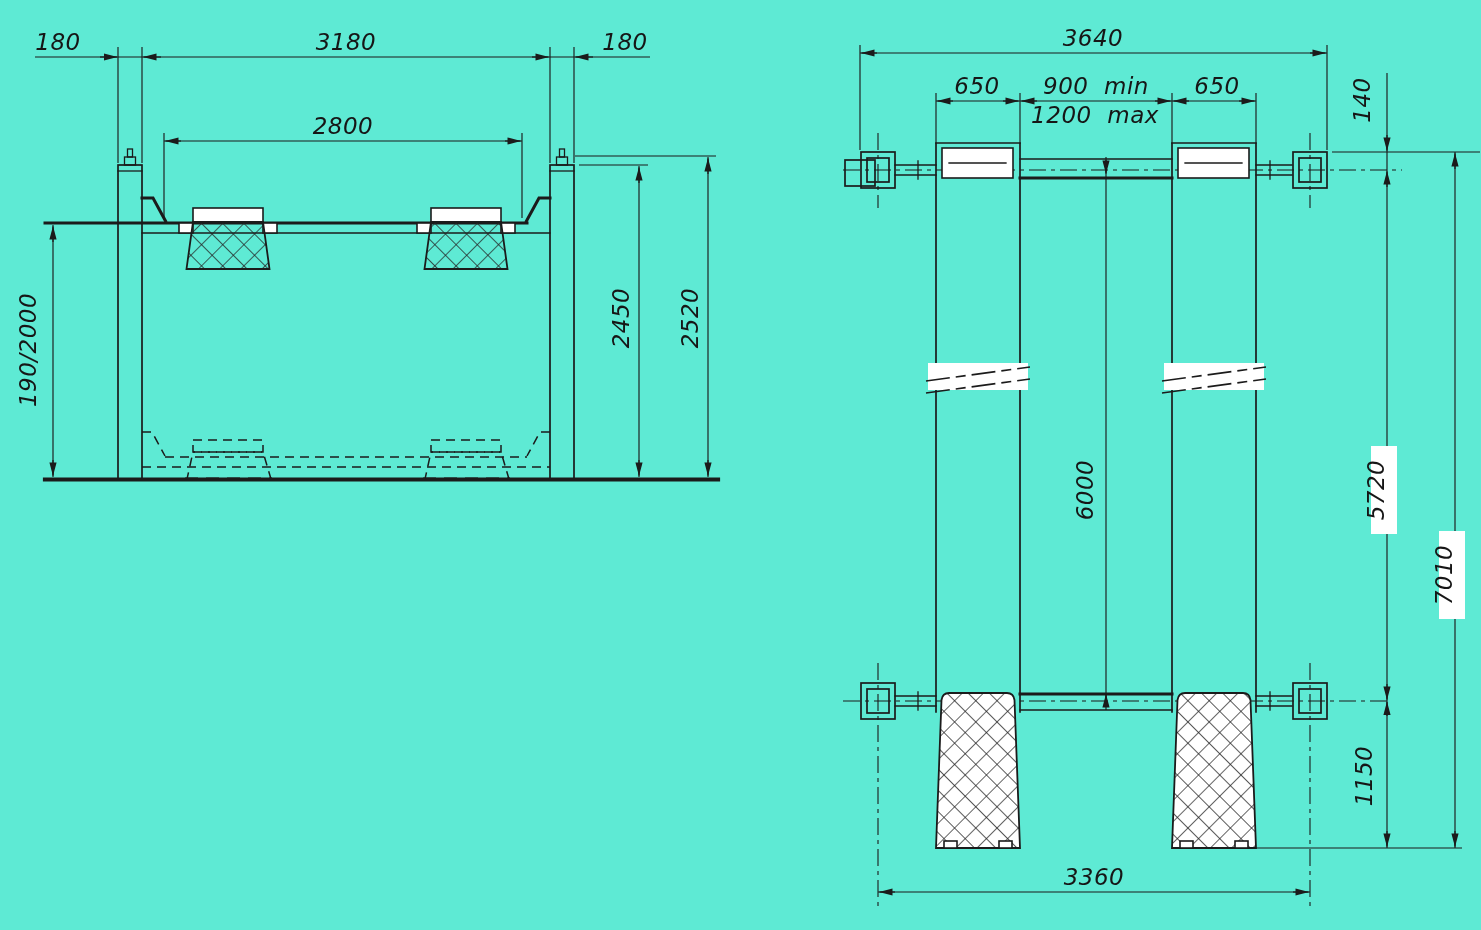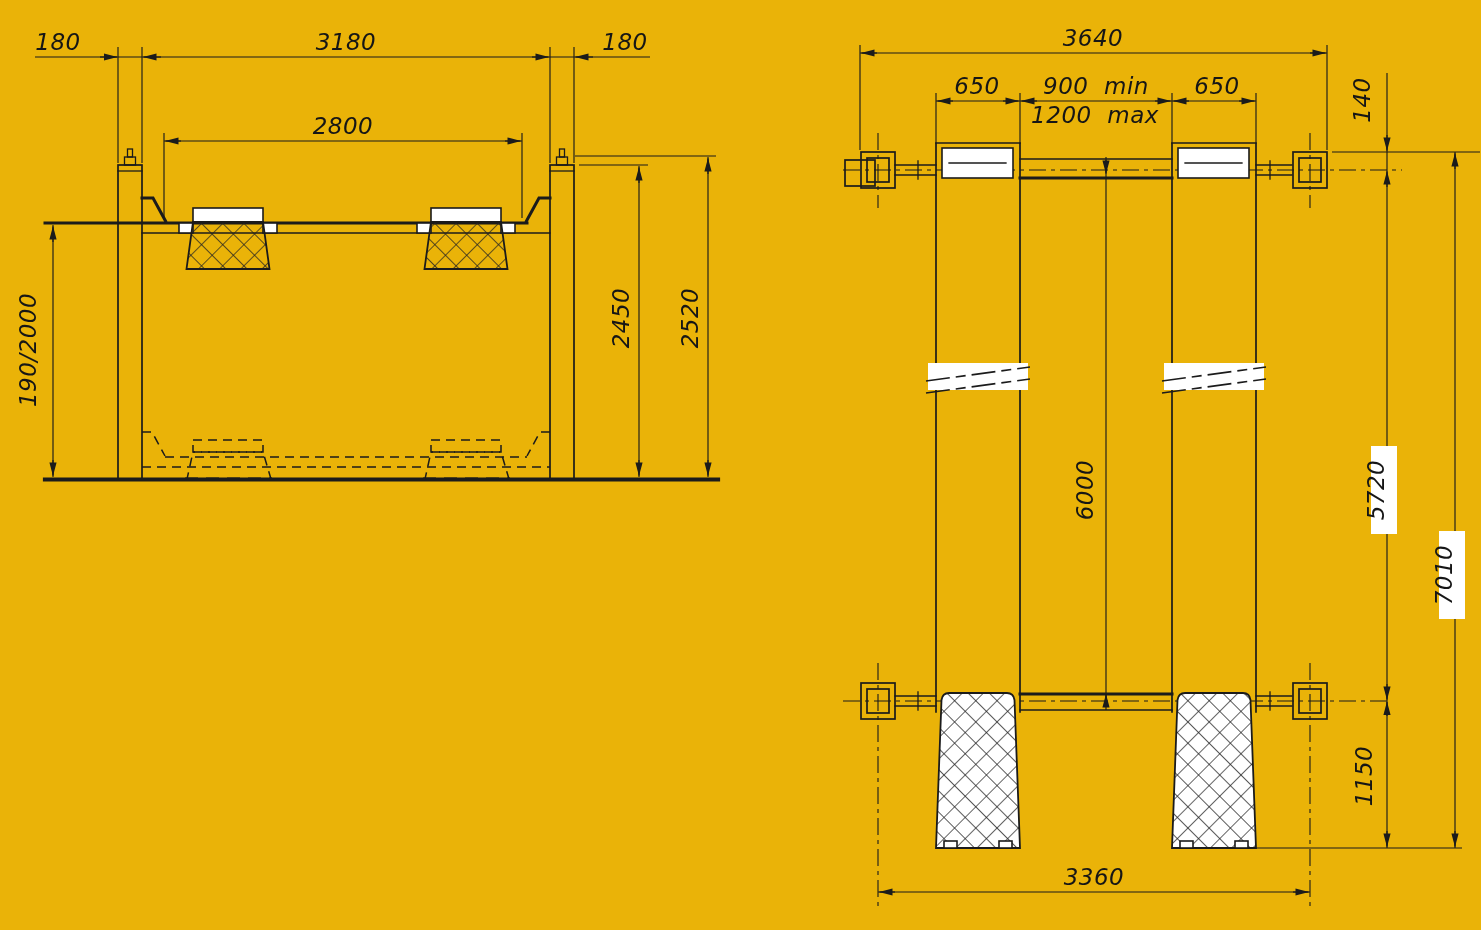--- a/index.html
+++ b/index.html
@@ -1,16 +1,16 @@
 <!DOCTYPE html>
 <html><head>
 <meta charset="utf-8">
 <style>
   html,body{margin:0;padding:0;background:#ffffff;}
-  #stage{position:relative;width:1481px;height:930px;background:#eab308;overflow:hidden;
+  #stage{position:relative;width:1481px;height:930px;background:#5eead4;overflow:hidden;
          font-family:"DejaVu Sans",sans-serif;}
   svg{display:block}
   .ln{stroke:#1b1b1b;fill:none;stroke-width:1.7;stroke-linecap:square}
   .md{stroke:#1b1b1b;fill:none;stroke-width:1.3;stroke-linecap:square}
   .thk{stroke:#1b1b1b;fill:none;stroke-width:3;stroke-linecap:square}
   .grd{stroke:#1b1b1b;fill:none;stroke-width:4.2;stroke-linecap:square}
   .dim{stroke:#1b1b1b;fill:none;stroke-width:1.15;stroke-linecap:butt}
   .cl{stroke:#1b1b1b;fill:none;stroke-width:1.1;stroke-dasharray:17 5 4 5}
   .dsh{stroke:#1b1b1b;fill:none;stroke-width:1.5;stroke-dasharray:9 6}
   .dshk{stroke:#1b1b1b;fill:none;stroke-width:2.8;stroke-dasharray:13 8}

